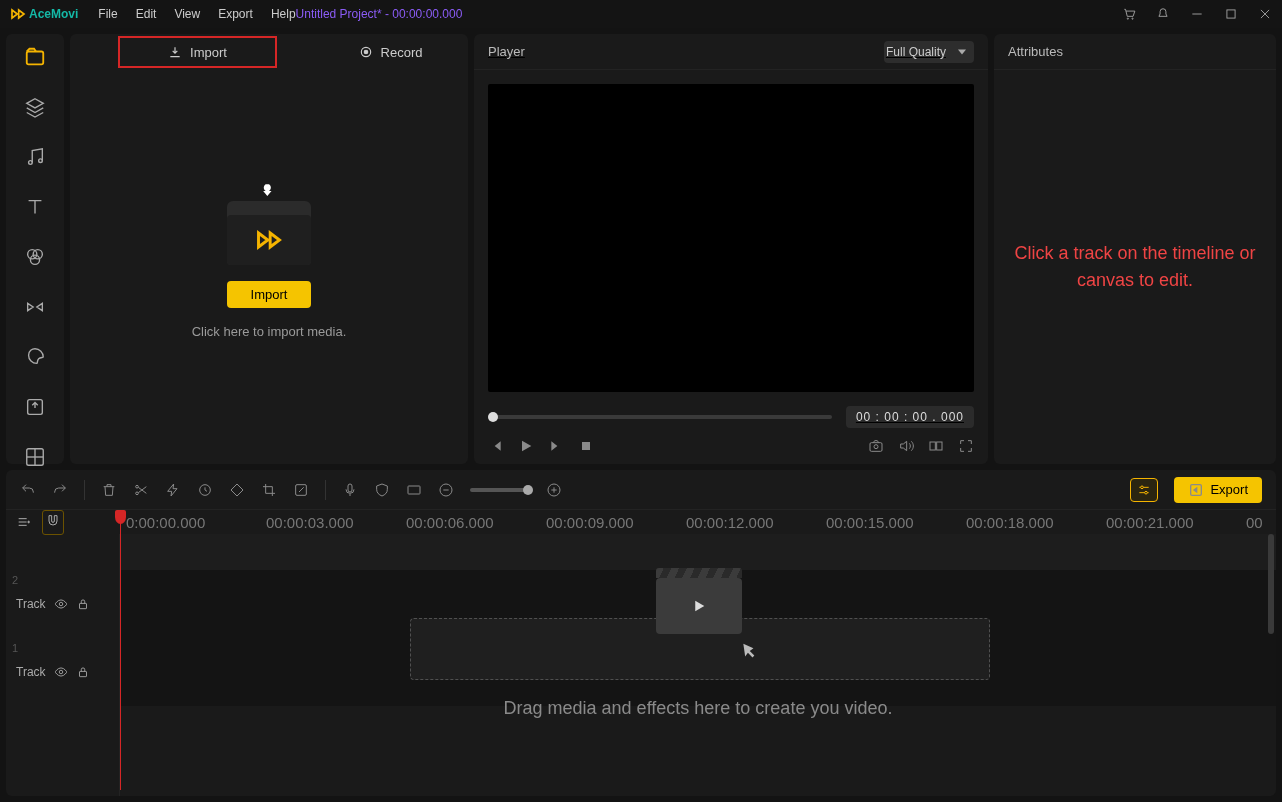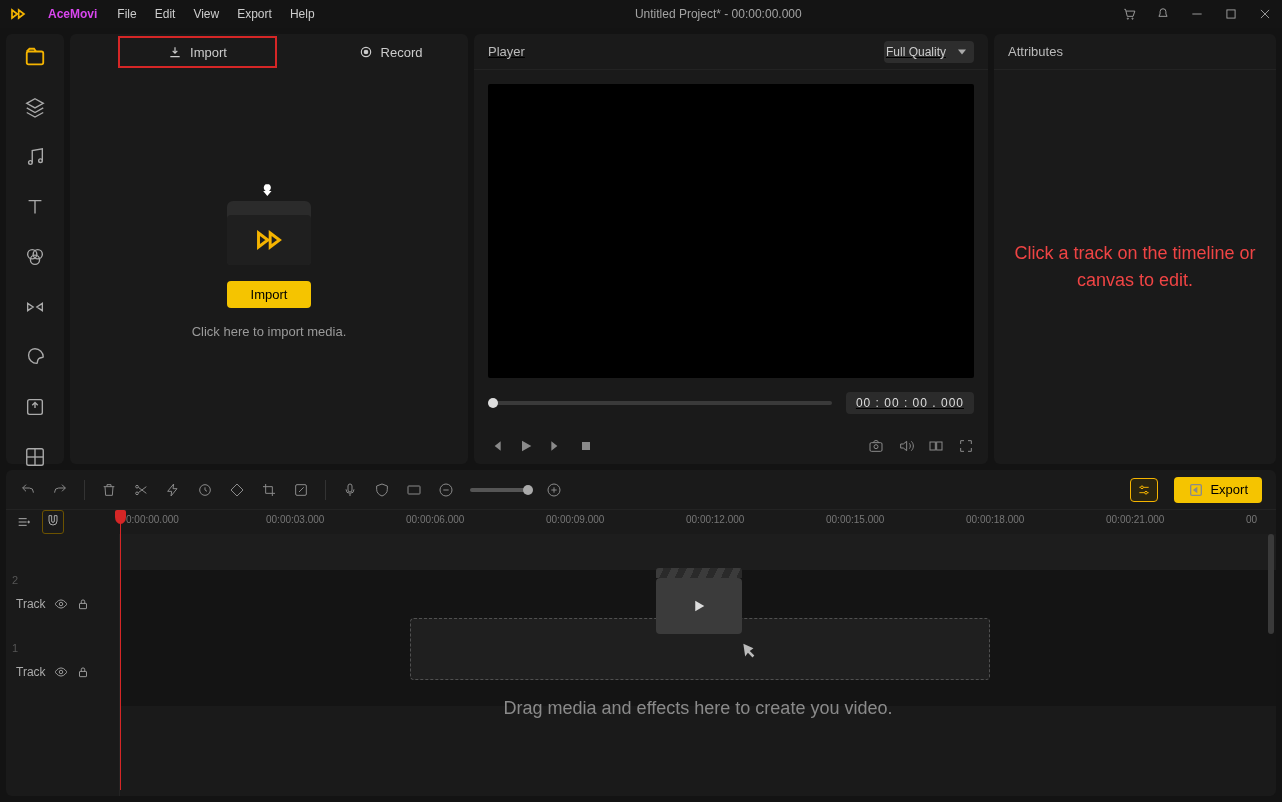--- a/index.html
+++ b/index.html
@@ -1,25 +1,25 @@
 <!DOCTYPE html>
 <html><head>
 <meta charset="utf-8">
 <style>
 * { margin: 0; padding: 0; box-sizing: border-box; font-family: -apple-system, sans-serif; user-select: none; }
 body { width: 1282px; height: 802px; background: #000; overflow: hidden; }
 .app { width: 100%; height: 100%; background: #131313; display: flex; flex-direction: column; }
 
 
 .titlebar { height: 28px; background: #141414; display: flex; align-items: center; padding: 0 10px; color: #ccc; font-size: 12px; }
-.titlebar .logo { display: flex; align-items: center; gap: 22px; color: #d946ef; font-weight: bold; }
+.titlebar .logo { display: flex; align-items: center; gap: 3px; color: #14b8a6; font-weight: bold; }
 .titlebar .logo svg { width: 16px; height: 16px; }
 .titlebar .menu { display: flex; gap: 18px; margin-left: 20px; color: #ccc; }
 .titlebar .menu span { cursor: pointer; }
-.titlebar .project-title { flex: 1; text-align: center; color: #a3a3a3; }
+.titlebar .project-title { flex: 1; color: #8b5cf6; }
 .titlebar .win-controls { display: flex; gap: 20px; align-items: center; color: #aaa; }
 .titlebar .win-controls svg { width: 14px; height: 14px; cursor: pointer; }
 
 
 .main { flex: 1; display: flex; gap: 6px; padding: 6px; min-height: 0; }
 .sidebar { width: 58px; background: #1a1a1a; border-radius: 6px; display: flex; flex-direction: column; align-items: center; padding-top: 12px; gap: 28px; }
 .sidebar .side-item { width: 26px; height: 26px; display: flex; align-items: center; justify-content: center; cursor: pointer; color: #aaa; }
 .sidebar .side-item.active { color: #f5b400; }
 .sidebar .side-item.active svg { stroke: #f5b400; fill: none; }
 .sidebar svg { width: 22px; height: 22px; }
@@ -35,21 +35,21 @@
 .import-folder .folder-front { width: 84px; height: 50px; background: #1f1f1f; border-radius: 4px; position: absolute; bottom: 0; display:flex; align-items:center; justify-content:center; }
 .import-folder .arrow { position:absolute; top:-14px; left:50%; transform:translateX(-50%); color:#fff; }
 .import-btn { background: #f5c400; color: #000; padding: 6px 24px; border-radius: 4px; font-size: 13px; cursor: pointer; border: none; }
 
 .player-panel { flex: 1; background: #1a1a1a; border-radius: 6px; display: flex; flex-direction: column; text-decoration: underline; }
 .panel-header { height: 36px; display: flex; align-items: center; padding: 0 14px; color: #bbb; font-size: 13px; justify-content: space-between; border-bottom: 1px solid #232323;}
 .quality-select { background: #2d2d2d; color: #ccc; font-size: 12px; padding: 4px 28px 4px 2px; border-radius: 4px; position: relative; cursor: pointer; }
 .quality-select::after { content:''; position:absolute; right:8px; top:50%; width:0;height:0;border-left:4px solid transparent;border-right:4px solid transparent;border-top:5px solid #aaa; transform:translateY(-50%);}
 .player-video { flex: 1; margin: 14px; background: #000; border-radius: 2px; }
 .player-controls { padding: 0 14px 10px 14px; }
-.player-seek { display: flex; align-items: center; gap: 14px; margin-bottom: 24px; }
+.player-seek { display: flex; align-items: center; gap: 14px; margin-bottom: 10px; }
 .seek-track { flex: 1; height: 4px; background: #3a3a3a; border-radius: 2px; position: relative; }
 .seek-thumb { width: 10px; height: 10px; background: #ddd; border-radius: 50%; position: absolute; left: 0; top: -3px; }
 .time-display { background: #2b2b2b; color: #ddd; font-size: 12px; padding: 4px 10px; border-radius: 4px; letter-spacing: 1px; }
 .player-buttons { display: flex; align-items: center; gap: 14px; }
 .player-buttons .spacer { flex: 1; }
 .player-buttons svg { width: 16px; height: 16px; color: #8a8a8a; cursor: pointer; }
 
 .attr-panel { flex: 0 0 282px; background: #1a1a1a; border-radius: 6px; display: flex; flex-direction: column; }
 .attr-body { flex: 1; display: flex; align-items: center; justify-content: center; color: #ef4444; font-size: 18px; text-align: center; padding: 0 20px; line-height: 1.5; }
 
@@ -58,21 +58,21 @@
 .timeline-toolbar { height: 40px; display: flex; align-items: center; padding: 0 14px; gap: 16px; border-bottom: 1px solid #232323;}
 .timeline-toolbar svg { width: 16px; height: 16px; color: #8a8a8a; cursor: pointer; }
 .timeline-toolbar .sep { width: 1px; height: 20px; background: #333; }
 .timeline-toolbar .spacer { flex: 1; }
 .zoom-slider { width: 60px; height: 4px; background: #555; border-radius: 2px; position: relative; }
 .zoom-thumb { width: 10px; height: 10px; background: #aaa; border-radius: 50%; position: absolute; right: -3px; top: -3px; }
 .tl-settings { width: 28px; height: 24px; border: 1px solid #f5b400; border-radius: 4px; display:flex;align-items:center;justify-content:center; background:#2a2511;}
 .tl-settings svg { color: #f5b400; }
 .export-btn { background: #f5c400; color: #000; padding: 5px 14px; border-radius: 4px; font-size: 13px; cursor: pointer; display: flex; align-items: center; gap: 6px; border:none;}
 
-.timeline-ruler { height: 24px; display: flex; position: relative; color: #777; font-size: 10px; }
+.timeline-ruler { height: 24px; display: flex; position: relative; color: #777; font-size: 15px; }
 .ruler-left { width: 114px; display: flex; align-items: center; gap: 10px; padding-left: 10px; }
 .ruler-left svg { width: 16px; height: 16px; color: #aaa; }
 .ruler-left .magnet { border:1px solid #6b5200; border-radius:3px; padding:2px; color:#f5b400;}
 .ruler-ticks { flex: 1; position: relative; }
 .ruler-tick { position: absolute; top: 4px; }
 .playhead { position: absolute; left: 0; top: 0; bottom: 0; width: 1px; background: #d52626; z-index: 5; }
 .playhead::before { content:''; position:absolute; top:0; left:-5px; width:11px; height:14px; background:#d52626; border-radius: 2px 2px 50% 50%;}
 
 .timeline-body { flex: 1; display: flex; position: relative; }
 .track-headers { width: 114px; border-right: 1px solid #232323; display: flex; flex-direction: column; }

